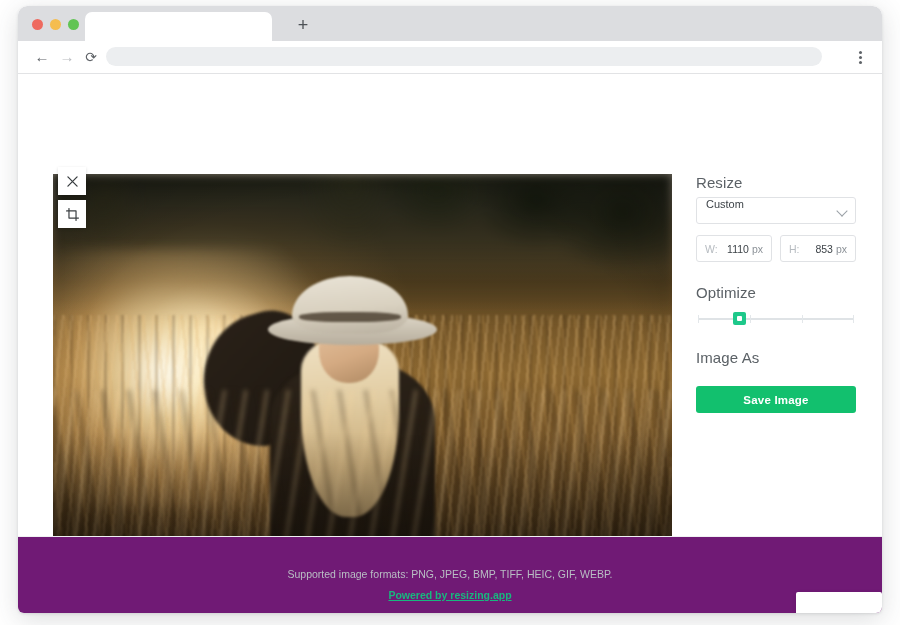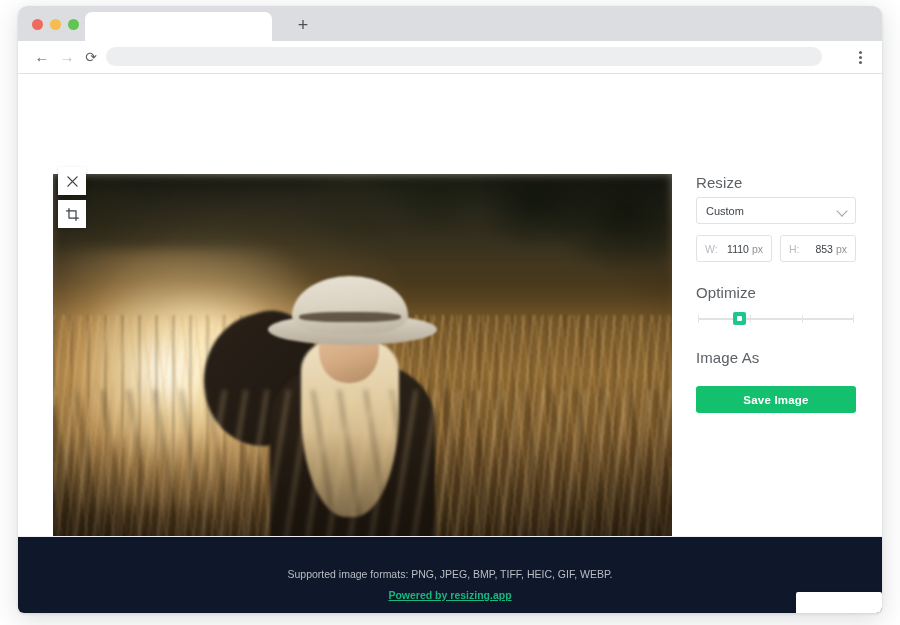--- a/index.html
+++ b/index.html
@@ -316,21 +316,21 @@
     margin-bottom: 6px;
     letter-spacing: 0.1px;
   }
   .select-box {
     position: relative;
     height: 25px;
     border: 1px solid #e0e2e5;
     border-radius: 3px;
     background: #fff;
     display: flex;
-    align-items: center;
+    align-items: flex-start;
     padding: 0 9px;
     font-size: 11px;
     color: #3d4348;
     cursor: pointer;
   }
   .chev {
     position: absolute;
     right: 9px;
     top: 9px;
     width: 7px;
@@ -429,21 +429,21 @@
     cursor: pointer;
     letter-spacing: 0.2px;
   }
 
   
   .footer {
     position: absolute;
     left: 0; right: 0;
     top: 462px;
     bottom: 0;
-    background: #0f172a;
+    background: #701a75;
     border-top: 1px solid #f0f1f3;
     text-align: center;
   }
   .footer-formats {
     margin-top: 31px;
     font-size: 10.5px;
     color: #b9bec4;
   }
   .footer-link {
     display: inline-block;

